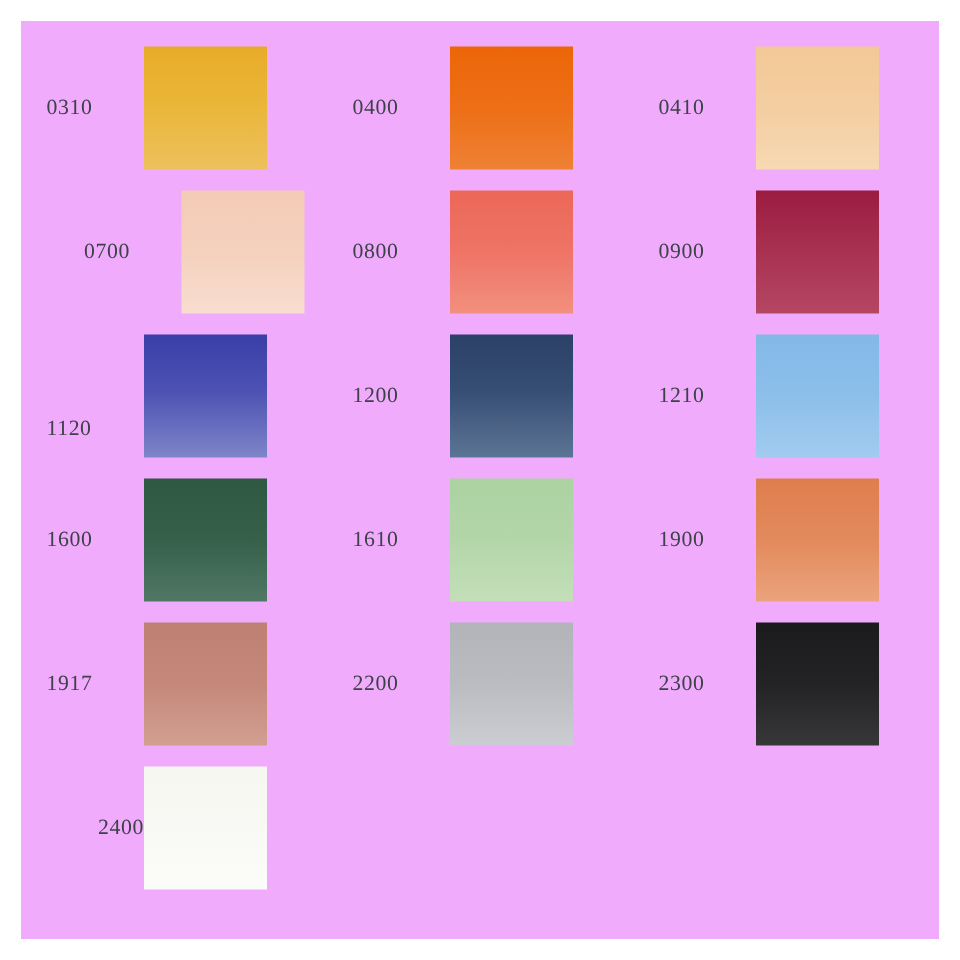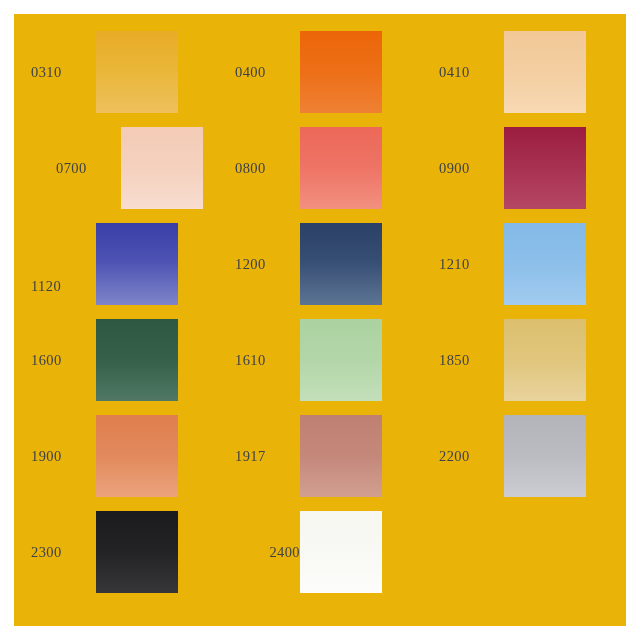--- a/index.html
+++ b/index.html
@@ -59,21 +59,21 @@
   .swatch-chip {
     width: 82px;
     height: 82px;
     flex: 0 0 auto;
     display: block;
   }
 </style>
 </head>
 <body style="background: rgb(255, 255, 255);">
 
-<div id="palette-panel" style="background: #eab308;">
+<div id="palette-panel" style="background: #f0abfc;">
   <div id="swatch-grid">
       <div class="swatch-cell">
         <div class="swatch-label" style="color: rgb(61, 65, 72);">0310</div>
         <div class="swatch-chip" style="background: linear-gradient(rgb(232, 171, 40) 0%, rgb(234, 182, 55) 45%, rgb(237, 192, 92) 100%);"></div>
       </div>
       <div class="swatch-cell">
         <div class="swatch-label" style="color: rgb(61, 65, 72);">0400</div>
         <div class="swatch-chip" style="background: linear-gradient(rgb(236, 102, 8) 0%, rgb(237, 111, 23) 50%, rgb(239, 129, 52) 100%);"></div>
       </div>
       <div class="swatch-cell">
@@ -106,24 +106,20 @@
       </div>
       <div class="swatch-cell">
         <div class="swatch-label" style="color: rgb(61, 65, 72);">1600</div>
         <div class="swatch-chip" style="background: linear-gradient(rgb(46, 88, 65) 0%, rgb(54, 96, 74) 50%, rgb(80, 120, 101) 100%);"></div>
       </div>
       <div class="swatch-cell">
         <div class="swatch-label" style="color: rgb(61, 65, 72);">1610</div>
         <div class="swatch-chip" style="background: linear-gradient(rgb(172, 210, 161) 0%, rgb(179, 214, 169) 50%, rgb(195, 223, 186) 100%);"></div>
       </div>
       <div class="swatch-cell">
-        <div class="swatch-label" style="color: rgb(61, 65, 72);">1850</div>
-        <div class="swatch-chip" style="background: linear-gradient(rgb(220, 191, 110) 0%, rgb(224, 198, 125) 50%, rgb(232, 211, 156) 100%);"></div>
-      </div>
-      <div class="swatch-cell">
         <div class="swatch-label" style="color: rgb(61, 65, 72);">1900</div>
         <div class="swatch-chip" style="background: linear-gradient(rgb(223, 126, 77) 0%, rgb(226, 138, 93) 50%, rgb(235, 163, 124) 100%);"></div>
       </div>
       <div class="swatch-cell">
         <div class="swatch-label" style="color: rgb(61, 65, 72);">1917</div>
         <div class="swatch-chip" style="background: linear-gradient(rgb(191, 128, 115) 0%, rgb(196, 136, 123) 50%, rgb(209, 159, 144) 100%);"></div>
       </div>
       <div class="swatch-cell">
         <div class="swatch-label" style="color: rgb(61, 65, 72);">2200</div>
         <div class="swatch-chip" style="background: linear-gradient(rgb(178, 180, 186) 0%, rgb(186, 188, 194) 50%, rgb(204, 205, 210) 100%);"></div>

